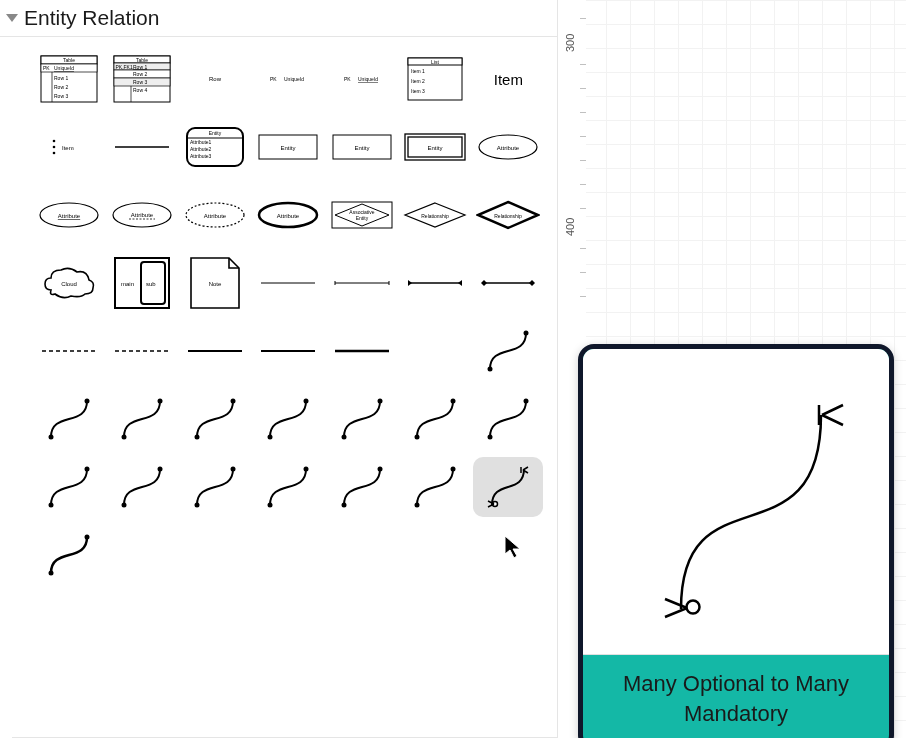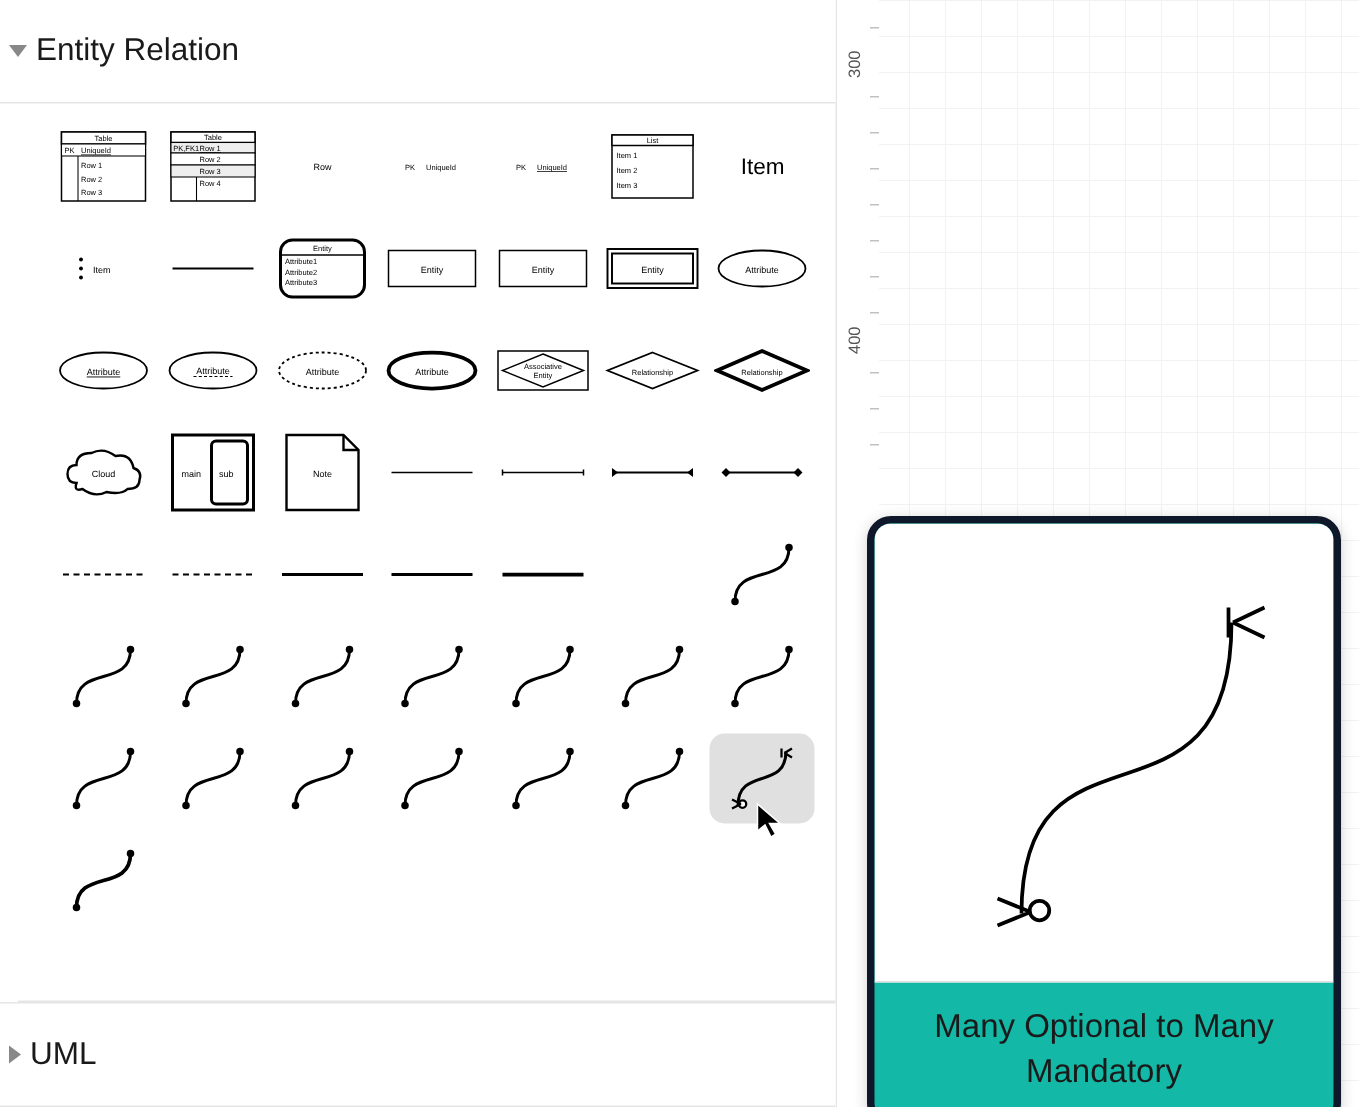--- a/index.html
+++ b/index.html
@@ -73,21 +73,21 @@
     width: 6px;
     height: 1px;
     background: #c0c0c0;
   }
 
   
   .section-header {
     display: flex;
     align-items: center;
     gap: 6px;
-    padding: 22px 6px;
+    padding: 6px 6px;
     font-size: 21px;
     color: #1a1a1a;
     cursor: pointer;
     border-bottom: 1px solid #e5e5e5;
     background: #fff;
   }
   .section-header.collapsed { border-top: 1px solid #e5e5e5; }
   .triangle {
     width: 0; height: 0;
     border-left: 6px solid transparent;
@@ -556,24 +556,20 @@
       <div class="shape-cell">
         <svg width="44" height="44">
             <path d="M4 40 C4 14, 40 30, 40 4" fill="none" stroke="#000" stroke-width="2.5"></path>
             <circle cx="4" cy="40" r="2.5" fill="#000"></circle>
             <circle cx="40" cy="4" r="2.5" fill="#000"></circle>
           </svg>
       </div>
 
     </div>
 
-    <div class="section-header collapsed">
-      <span class="triangle right"></span>
-      <span>UML</span>
-    </div>
 
   </div>
 
   <div class="divider-handle">
     <span></span>
       <span></span>
   </div>
 
   <div class="canvas">
     <div class="canvas-grid"></div>

